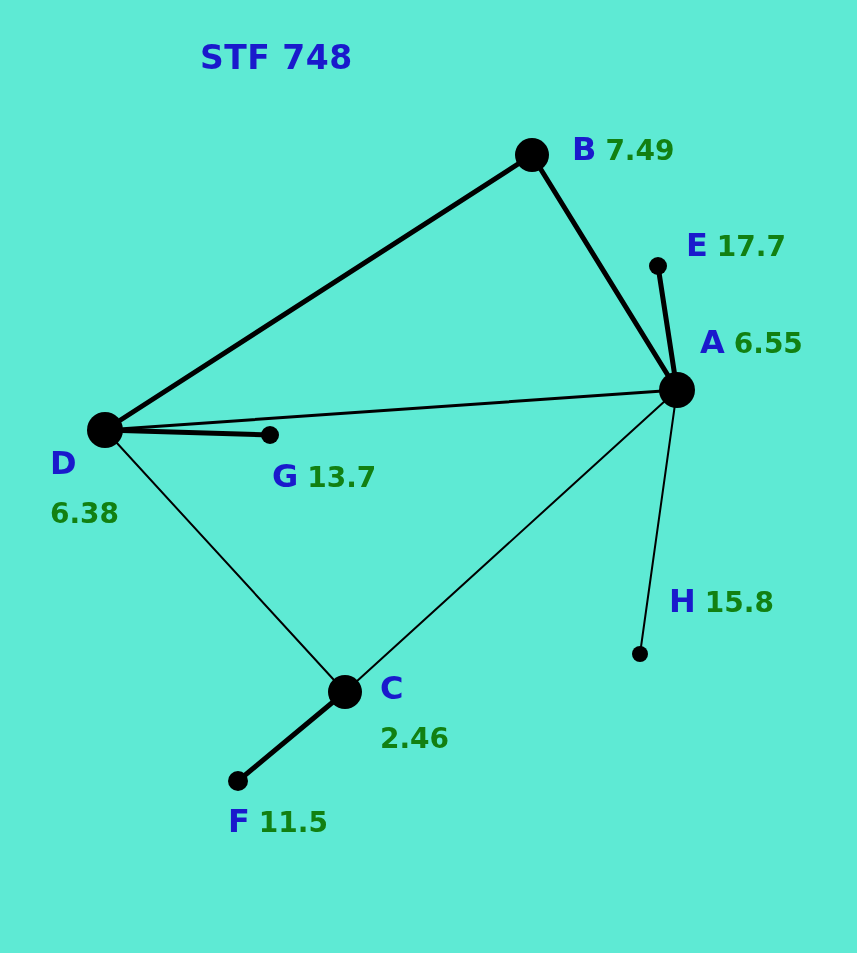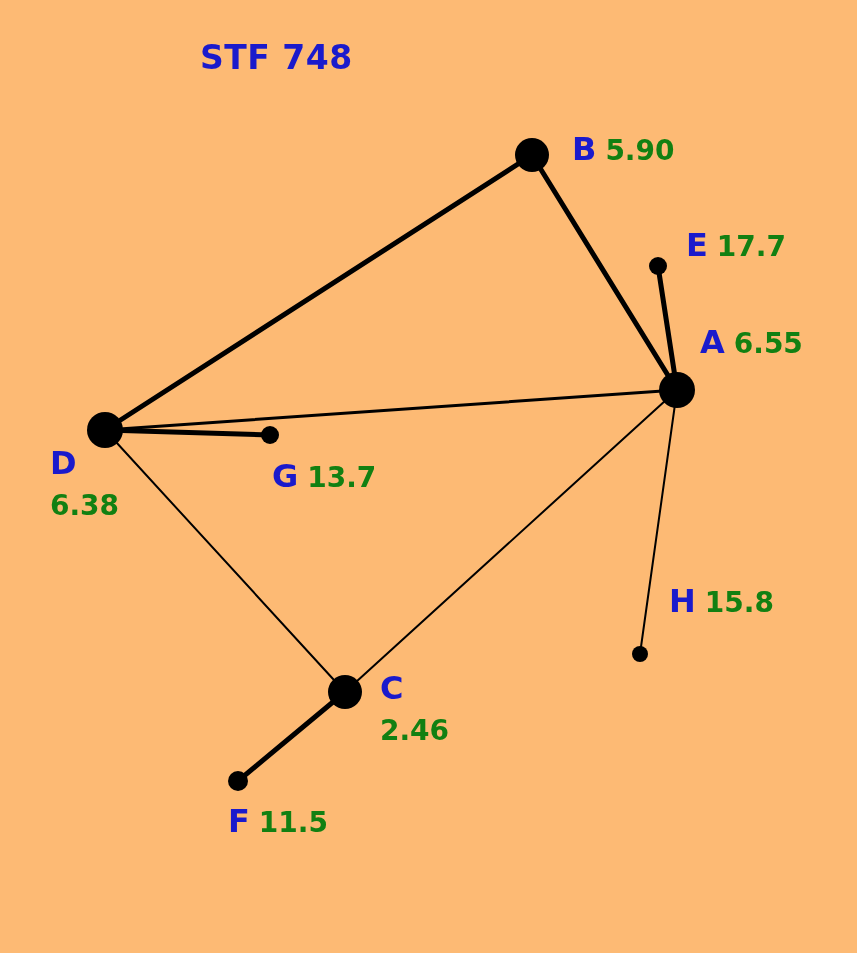--- a/index.html
+++ b/index.html
@@ -8,21 +8,21 @@
     padding: 0;
     background: #ffffff;
   }
   body {
     font-family: "DejaVu Sans", sans-serif;
   }
   #chart-root {
     position: relative;
     width: 857px;
     height: 953px;
-    background: #fdba74;
+    background: #5eead4;
     overflow: hidden;
   }
   #star-svg {
     position: absolute;
     left: 0;
     top: 0;
     width: 857px;
     height: 953px;
     display: block;
   }
@@ -52,21 +52,21 @@
     color: #128012;
   }
   .star-label.stacked {
     text-align: left;
   }
   .star-label.stacked .comp-id,
   .star-label.stacked .comp-mag {
     display: block;
   }
   .star-label.stacked .comp-mag {
-    margin-top: 10px;
+    margin-top: 18px;
   }
   .lbl-gap {
     display: inline-block;
     width: 9px;
   }
 </style>
 </head>
 <body>
 
 <div id="chart-root">
@@ -92,21 +92,21 @@
         <circle cx="238" cy="781" r="10" fill="#000000"></circle>
         <circle cx="270" cy="435" r="9" fill="#000000"></circle>
         <circle cx="640" cy="654" r="8" fill="#000000"></circle>
       </g>
   </svg>
 
   <div class="chart-title" id="chart-title" style="left: 200px; top: 38px; color: rgb(26, 26, 204);">STF 748</div>
 
   <div id="label-layer">
       <div class="star-label" style="left: 700px; top: 326px;"><span class="comp-id" style="color: rgb(26, 26, 204);">A</span><span class="lbl-gap"></span><span class="comp-mag" style="color: rgb(18, 128, 18); margin-top: 9px;">6.55</span></div>
-      <div class="star-label" style="left: 572px; top: 133px;"><span class="comp-id" style="color: rgb(26, 26, 204);">B</span><span class="lbl-gap"></span><span class="comp-mag" style="color: rgb(18, 128, 18);">5.90</span></div>
+      <div class="star-label" style="left: 572px; top: 133px;"><span class="comp-id" style="color: rgb(26, 26, 204);">B</span><span class="lbl-gap"></span><span class="comp-mag" style="color: rgb(18, 128, 18);">7.49</span></div>
       <div class="star-label stacked" style="left: 380px; top: 672px;">
         <span class="comp-id" style="color: rgb(26, 26, 204);">C</span>
         <span class="comp-mag" style="color: rgb(18, 128, 18);">2.46</span>
       </div>
       <div class="star-label stacked" style="left: 50px; top: 447px;">
         <span class="comp-id" style="color: rgb(26, 26, 204);">D</span>
         <span class="comp-mag" style="color: rgb(18, 128, 18);">6.38</span>
       </div>
       <div class="star-label" style="left: 686px; top: 229px;"><span class="comp-id" style="color: rgb(26, 26, 204);">E</span><span class="lbl-gap"></span><span class="comp-mag" style="color: rgb(18, 128, 18);">17.7</span></div>
       <div class="star-label" style="left: 228px; top: 805px;"><span class="comp-id" style="color: rgb(26, 26, 204);">F</span><span class="lbl-gap"></span><span class="comp-mag" style="color: rgb(18, 128, 18); margin-top: 48px;">11.5</span></div>

